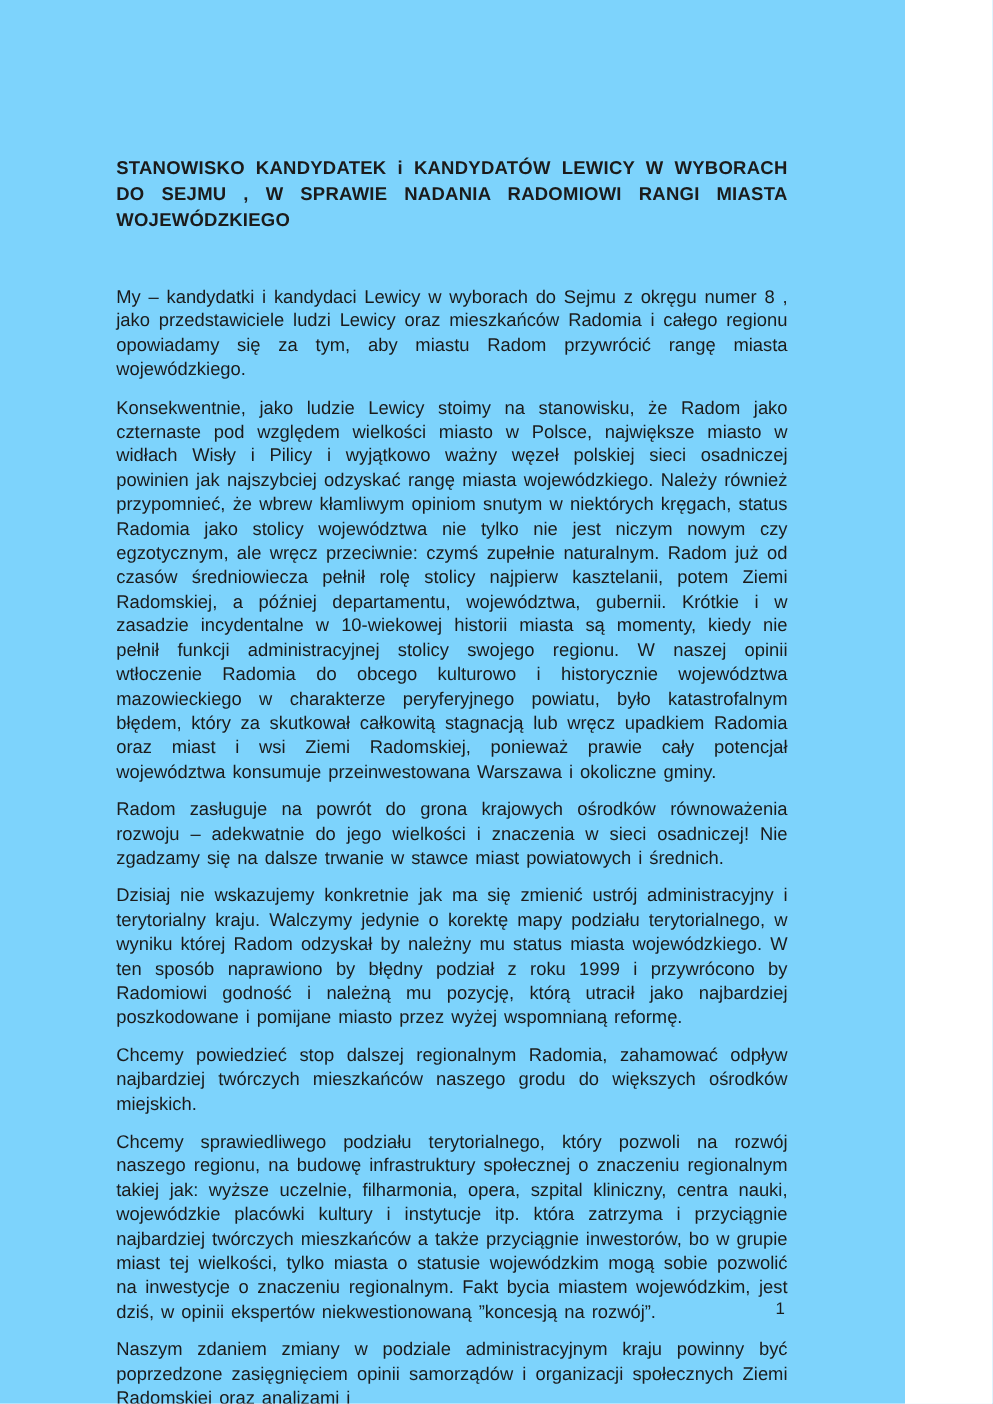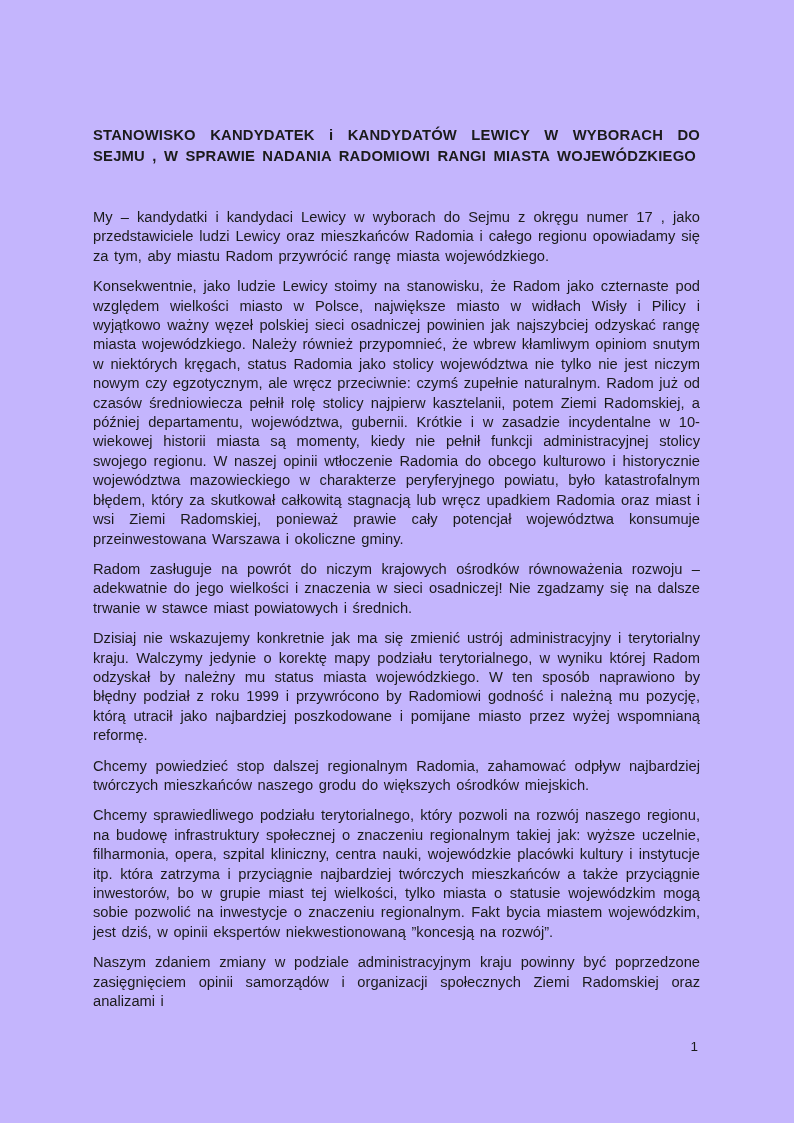--- a/index.html
+++ b/index.html
@@ -12,23 +12,23 @@
     height: 1123px;
     position: relative;
     font-family: "Liberation Sans", "DejaVu Sans", sans-serif;
     color: #1b1b1b;
     -webkit-font-smoothing: antialiased;
   }
   .page {
     position: absolute;
     top: 0;
     left: 0;
-    width: 794px;
+    width: 724px;
     height: 1123px;
-    background: #c4b5fd;
+    background: #7dd3fc;
     box-sizing: border-box;
     padding: 125px 94px 0 93px;
     overflow: hidden;
   }
   .doc-title {
     font-size: 14.8px;
     font-weight: bold;
     line-height: 21px;
     text-align: justify;
     letter-spacing: 0.2px;
@@ -53,22 +53,22 @@
     line-height: 18px;
     color: #1b1b1b;
   }
 </style>
 </head>
 <body>
 
 <div class="page">
   <h1 class="doc-title">STANOWISKO KANDYDATEK i KANDYDATÓW LEWICY W WYBORACH DO SEJMU , W SPRAWIE NADANIA RADOMIOWI RANGI MIASTA WOJEWÓDZKIEGO</h1>
 
-  <p class="para">My – kandydatki i kandydaci Lewicy w wyborach do Sejmu z okręgu numer 17 , jako przedstawiciele ludzi Lewicy oraz mieszkańców Radomia i całego regionu opowiadamy się za tym, aby miastu Radom przywrócić rangę miasta wojewódzkiego.</p>
+  <p class="para">My – kandydatki i kandydaci Lewicy w wyborach do Sejmu z okręgu numer 8 , jako przedstawiciele ludzi Lewicy oraz mieszkańców Radomia i całego regionu opowiadamy się za tym, aby miastu Radom przywrócić rangę miasta wojewódzkiego.</p>
   <p class="para">Konsekwentnie, jako ludzie Lewicy stoimy na stanowisku, że Radom jako czternaste pod względem wielkości miasto w Polsce, największe miasto w widłach Wisły i Pilicy i wyjątkowo ważny węzeł polskiej sieci osadniczej powinien jak najszybciej odzyskać rangę miasta wojewódzkiego. Należy również przypomnieć, że wbrew kłamliwym opiniom snutym w niektórych kręgach, status Radomia jako stolicy województwa nie tylko nie jest niczym nowym czy egzotycznym, ale wręcz przeciwnie: czymś zupełnie naturalnym. Radom już od czasów średniowiecza pełnił rolę stolicy najpierw kasztelanii, potem Ziemi Radomskiej, a później departamentu, województwa, gubernii. Krótkie i w zasadzie incydentalne w 10-wiekowej historii miasta są momenty, kiedy nie pełnił funkcji administracyjnej stolicy swojego regionu. W naszej opinii wtłoczenie Radomia do obcego kulturowo i historycznie województwa mazowieckiego w charakterze peryferyjnego powiatu, było katastrofalnym błędem, który za skutkował całkowitą stagnacją lub wręcz upadkiem Radomia oraz miast i wsi Ziemi Radomskiej, ponieważ prawie cały potencjał województwa konsumuje przeinwestowana Warszawa i okoliczne gminy.</p>
-  <p class="para">Radom zasługuje na powrót do niczym krajowych ośrodków równoważenia rozwoju – adekwatnie do jego wielkości i znaczenia w sieci osadniczej! Nie zgadzamy się na dalsze trwanie w stawce miast powiatowych i średnich.</p>
+  <p class="para">Radom zasługuje na powrót do grona krajowych ośrodków równoważenia rozwoju – adekwatnie do jego wielkości i znaczenia w sieci osadniczej! Nie zgadzamy się na dalsze trwanie w stawce miast powiatowych i średnich.</p>
   <p class="para">Dzisiaj nie wskazujemy konkretnie jak ma się zmienić ustrój administracyjny i terytorialny kraju. Walczymy jedynie o korektę mapy podziału terytorialnego, w wyniku której Radom odzyskał by należny mu status miasta wojewódzkiego. W ten sposób naprawiono by błędny podział z roku 1999 i przywrócono by Radomiowi godność i należną mu pozycję, którą utracił jako najbardziej poszkodowane i pomijane miasto przez wyżej wspomnianą reformę.</p>
   <p class="para">Chcemy powiedzieć stop dalszej regionalnym Radomia, zahamować odpływ najbardziej twórczych mieszkańców naszego grodu do większych ośrodków miejskich.</p>
   <p class="para">Chcemy sprawiedliwego podziału terytorialnego, który pozwoli na rozwój naszego regionu, na budowę infrastruktury społecznej o znaczeniu regionalnym takiej jak: wyższe uczelnie, filharmonia, opera, szpital kliniczny, centra nauki, wojewódzkie placówki kultury i instytucje itp. która zatrzyma i przyciągnie najbardziej twórczych mieszkańców a także przyciągnie inwestorów, bo w grupie miast tej wielkości, tylko miasta o statusie wojewódzkim mogą sobie pozwolić na inwestycje o znaczeniu regionalnym. Fakt bycia miastem wojewódzkim, jest dziś, w opinii ekspertów niekwestionowaną ”koncesją na rozwój”.</p>
   <p class="para">Naszym zdaniem zmiany w podziale administracyjnym kraju powinny być poprzedzone zasięgnięciem opinii samorządów i organizacji społecznych Ziemi Radomskiej oraz analizami i</p>
 
   <div class="page-number">1</div>
 </div>
 
 </body></html>

